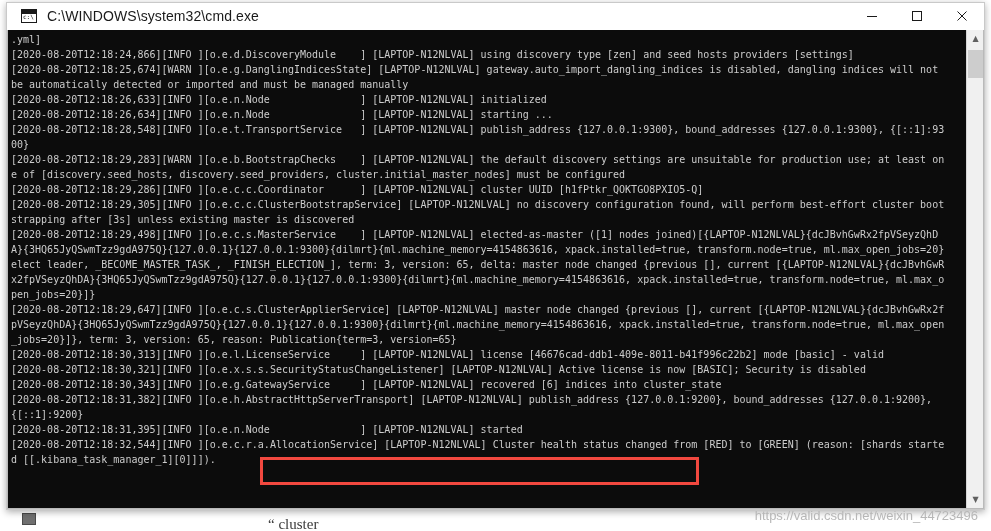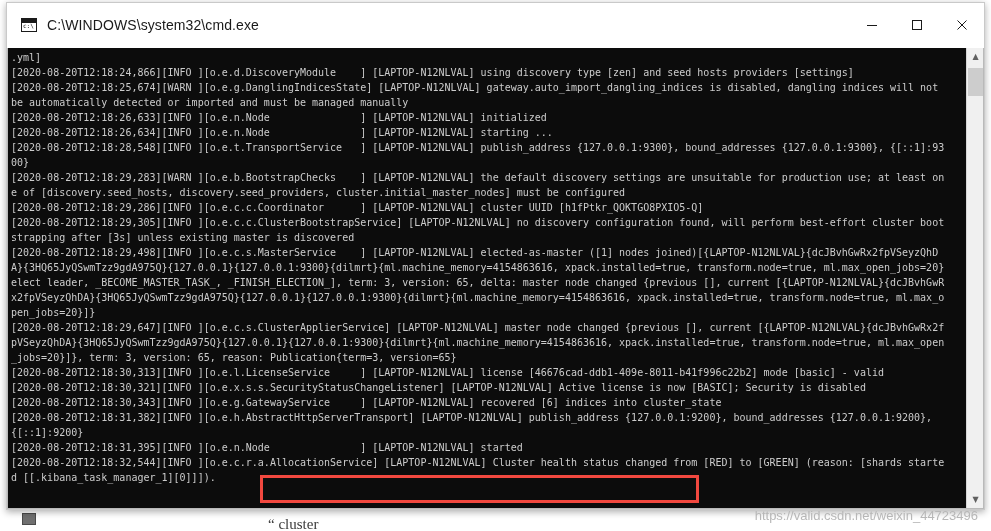--- a/index.html
+++ b/index.html
@@ -50,21 +50,21 @@
     height: 508px;
     background: #ffffff;
     border: 1px solid #c9c9c9;
     box-shadow: 0 2px 7px rgba(0,0,0,0.32);
     display: flex;
     flex-direction: column;
   }
 
   
   .titlebar {
-    height: 45px;
+    height: 27px;
     background: #ffffff;
     display: flex;
     align-items: center;
     flex: 0 0 auto;
     border-bottom: 1px solid #ffffff;
   }
   .title-icon {
     width: 16px; height: 14px;
     margin-left: 14px;
     margin-right: 10px;

